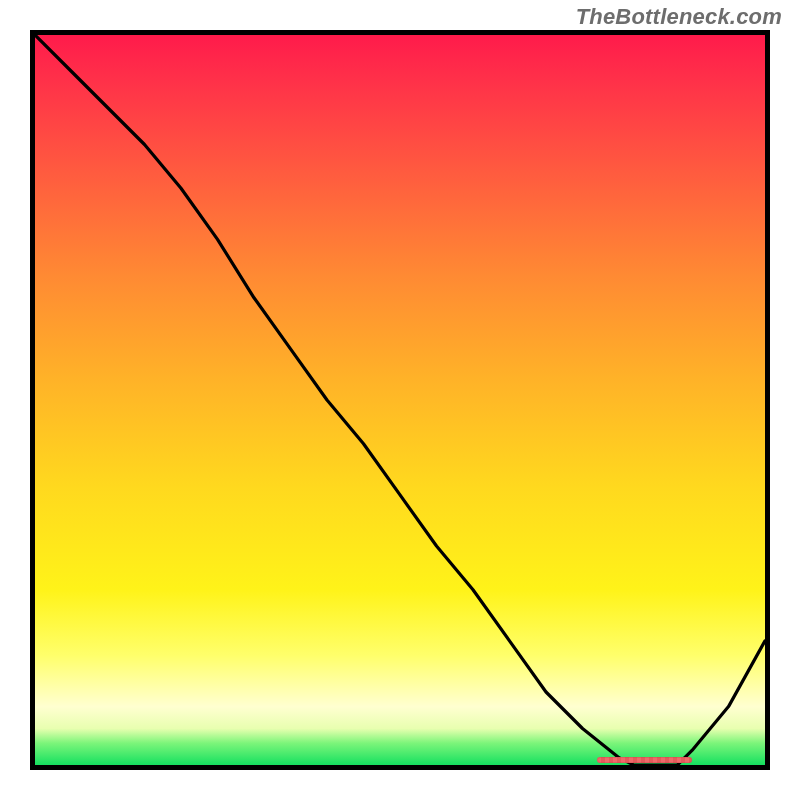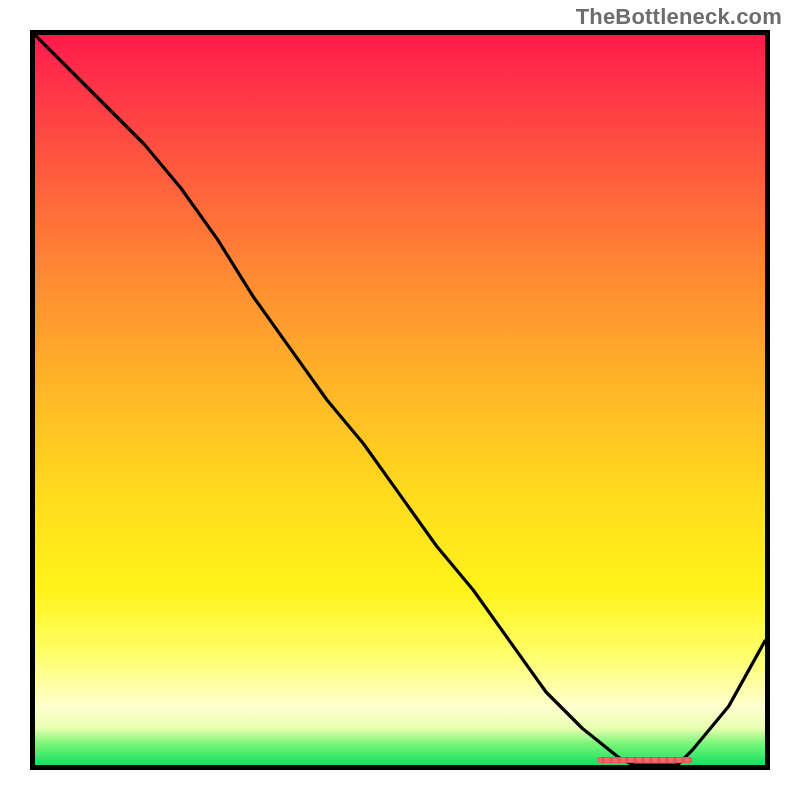--- a/index.html
+++ b/index.html
@@ -8,20 +8,21 @@
     width: 800px;
     height: 800px;
     background: #ffffff;
     font-family: Arial, Helvetica, sans-serif;
     overflow: hidden;
   }
   .wrap {
     position: relative;
     width: 800px;
     height: 664px;
+    font-style: italic;
   }
   .watermark {
     position: absolute;
     top: 4px;
     right: 18px;
     font-size: 22px;
     font-weight: 600;
     color: #6d6d6d;
     letter-spacing: 0.2px;
     z-index: 10;

